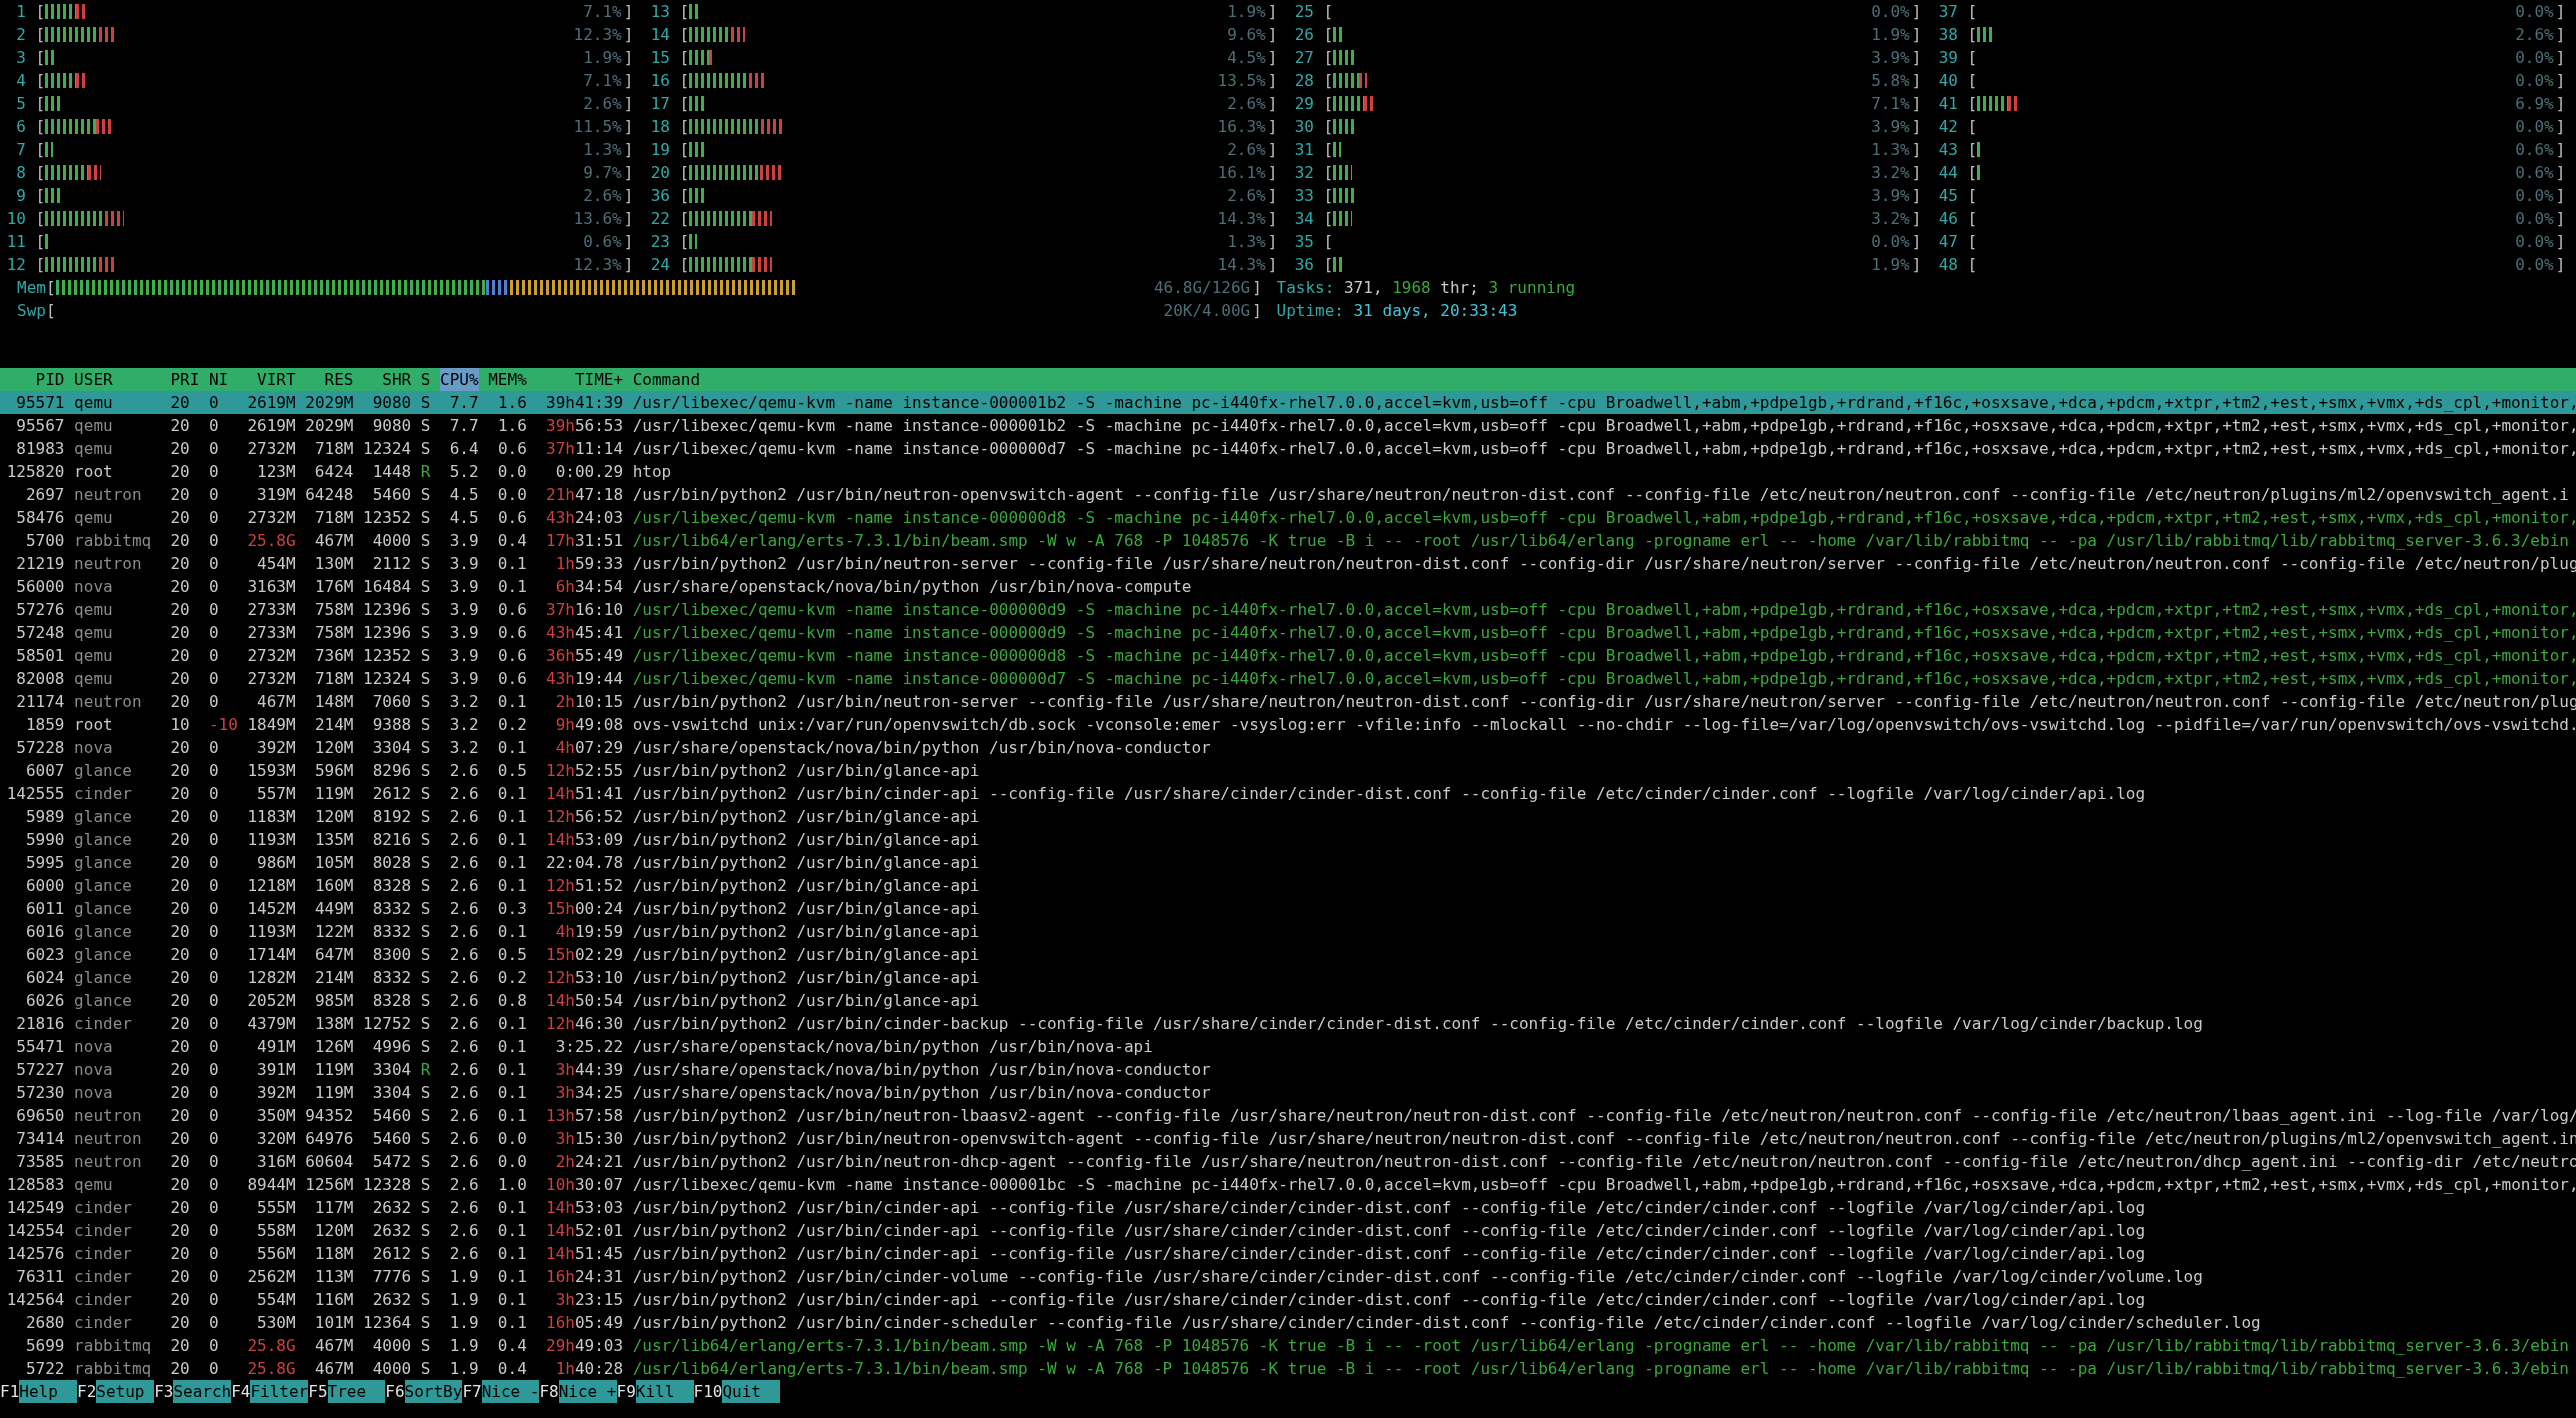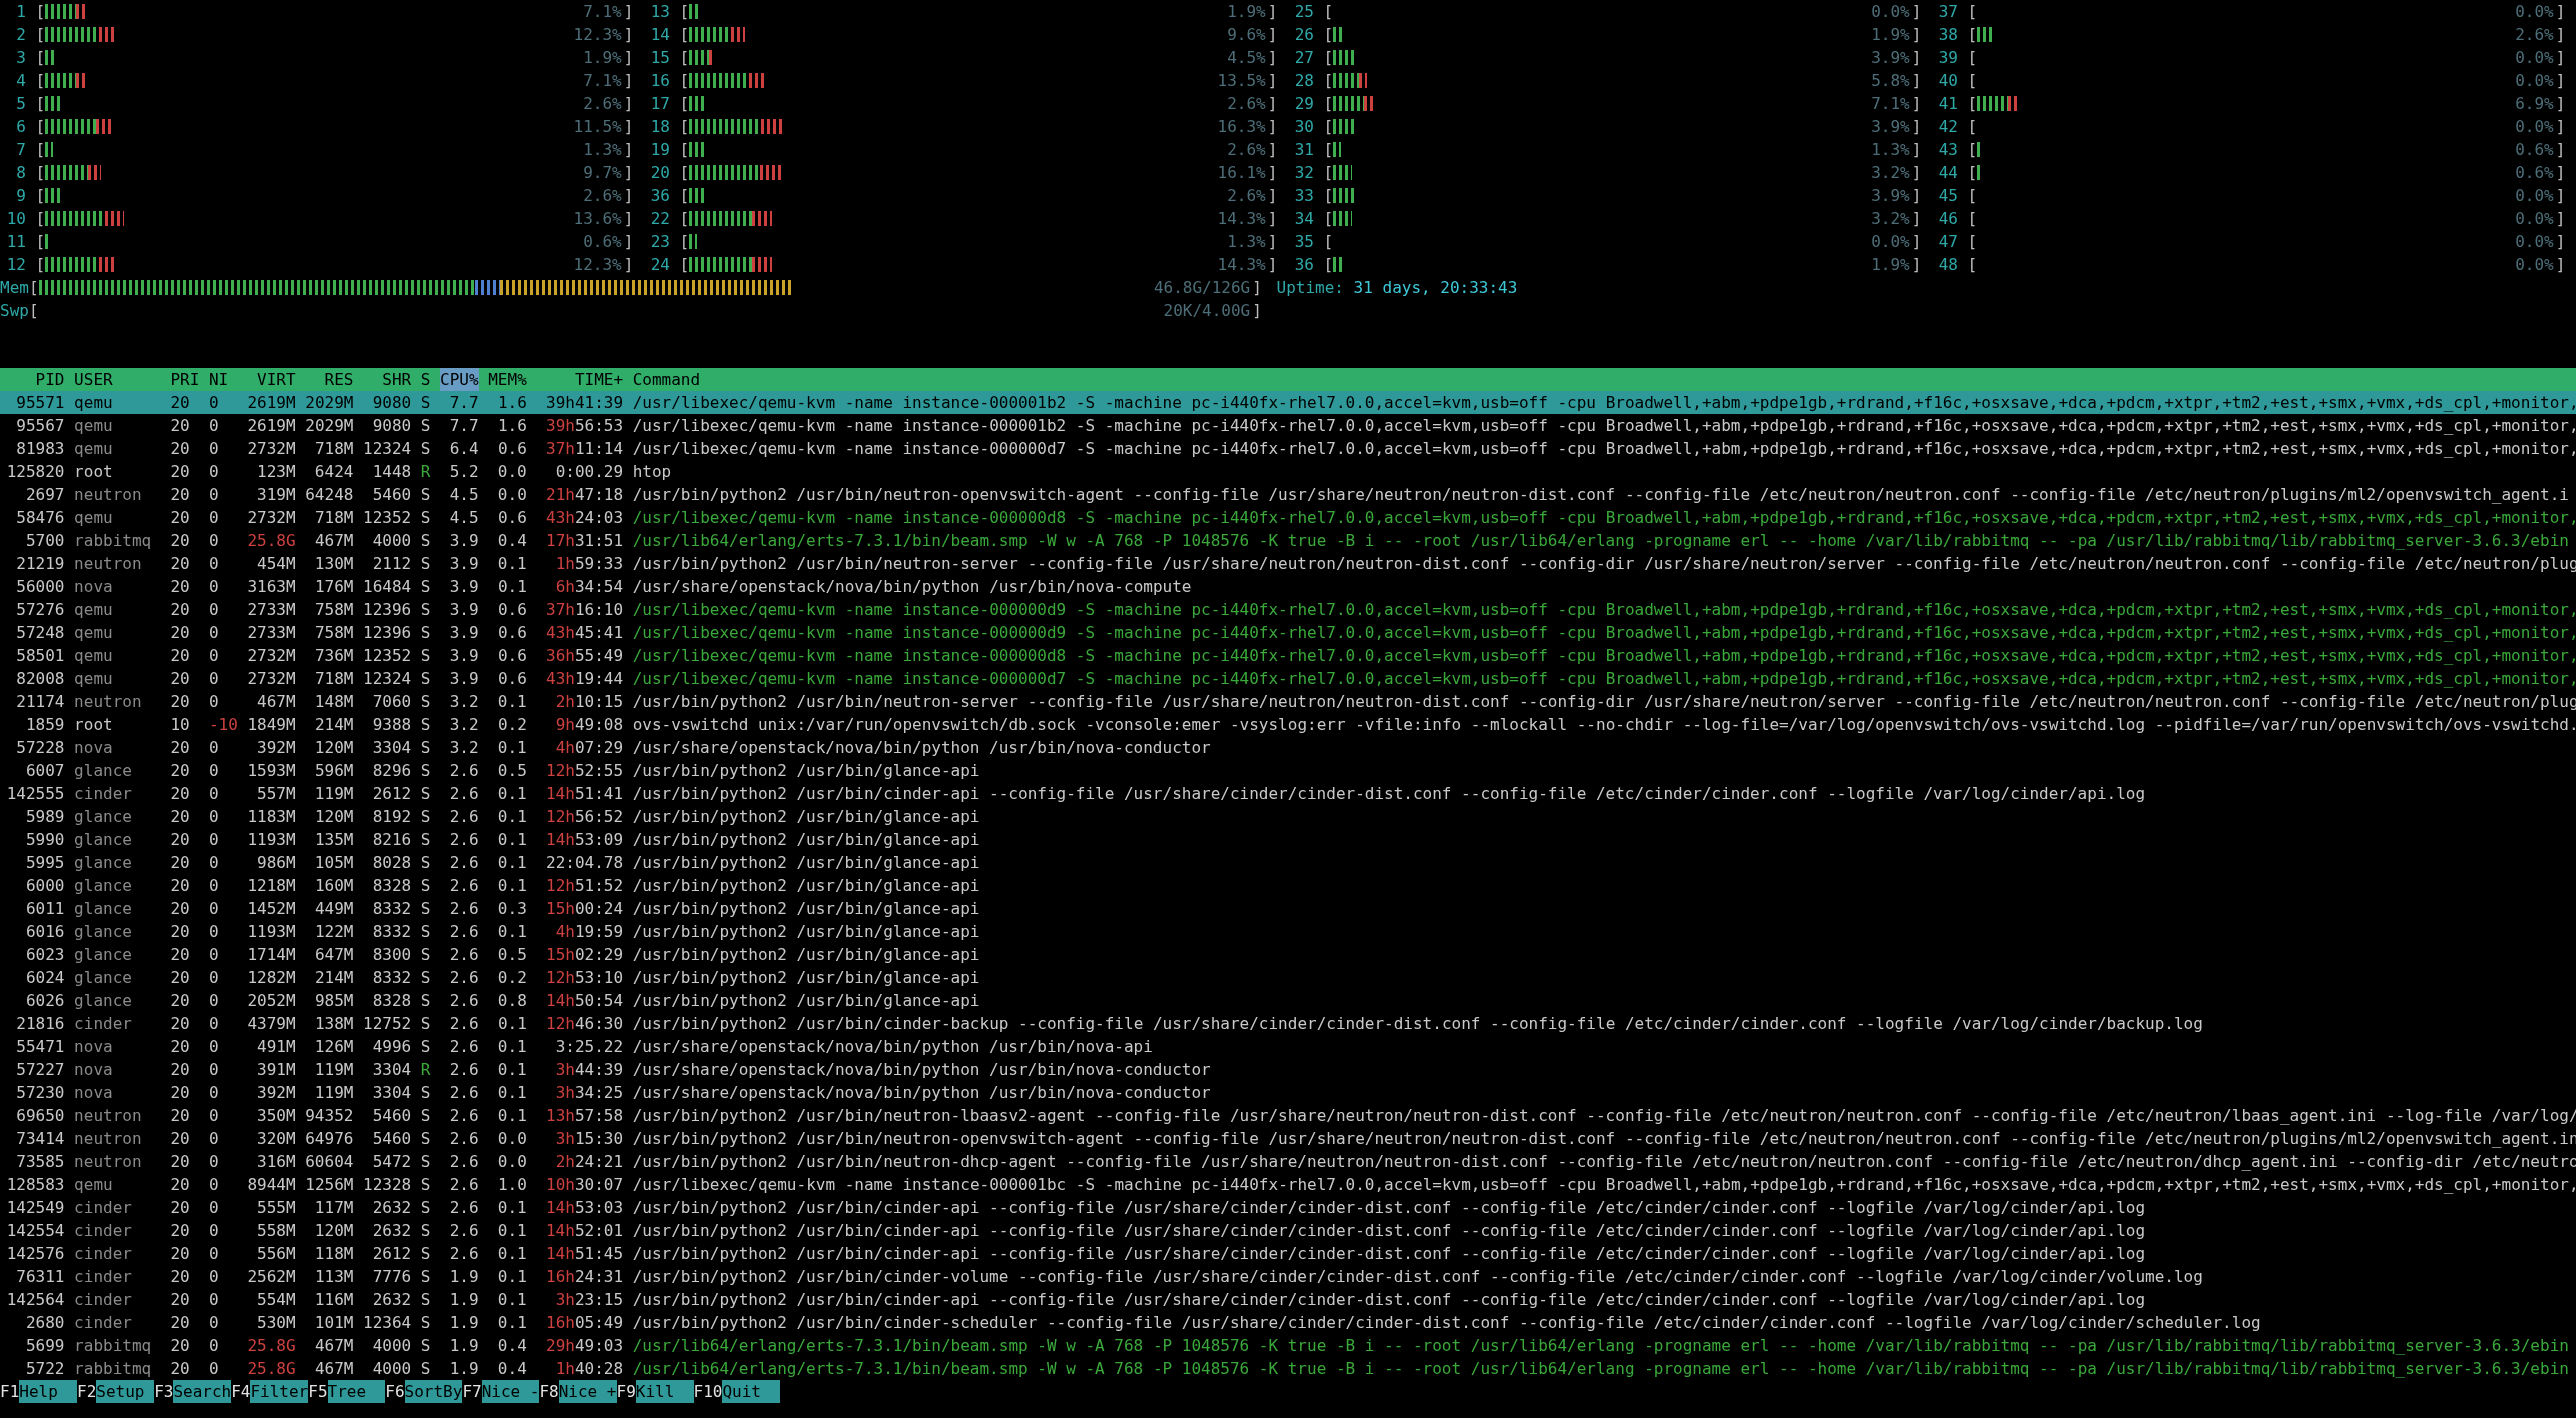--- a/index.html
+++ b/index.html
@@ -31,21 +31,21 @@
   .cpu-col{padding-left:6.7px}
   .meter{display:flex;height:var(--lh);align-items:stretch;padding-right:10.7px}
   .m-num{flex:0 0 2ch;text-align:right;margin-right:1ch;color:var(--cyan)}
   .m-cap{flex:0 0 3ch;text-align:left;color:var(--cyan)}
   .m-bracket{flex:0 0 1ch;color:var(--bracket)}
   .m-track{flex:1;position:relative}
   .m-fill{position:absolute;top:4px;bottom:4px;background-size:6px 100%}
   .m-val{position:absolute;right:2px;top:0;color:var(--pct)}
 
   #midrow{display:flex}
-  #memswp{flex:0 0 49.4%;padding-left:0}
+  #memswp{flex:0 0 49.4%;padding-left:17px}
   #meta{flex:1;padding-left:4px}
   .lbl{color:var(--cyan)}
   .grn{color:var(--green)}
   .wht{color:#ececec}
   .dim3{color:#8f8f8f}
   .upt{color:var(--cyanb)}
 
   
   .thead,.prow{display:flex;gap:1ch;height:var(--lh);padding-left:6.7px;white-space:pre;overflow:hidden}
   .thead{background:var(--hdr);color:#000}
@@ -548,20 +548,21 @@
           <span class="m-cap">Swp</span>
           <span class="m-bracket">[</span>
           <span class="m-track">
             <span class="m-val">20K/4.00G</span>
           </span>
           <span class="m-bracket">]</span>
         </div>
         <div class="line"></div>
       </div>
     <div id="meta">
+      <div class="line"><span class="lbl">Tasks: </span><span>371</span><span>, </span><span class="grn">1968</span><span> thr; </span><span class="grn">3 running</span></div>
       <div class="line"><span class="lbl">Uptime: </span><span class="upt">31 days, 20:33:43</span></div>
     </div>
   </div>
 
   <div class="line"></div>
 
   <div class="thead" id="thead"><span class="cell c-pid">PID</span><span class="cell c-user">USER</span><span class="cell c-pri">PRI</span><span class="cell c-ni">NI</span><span class="cell c-virt">VIRT</span><span class="cell c-res">RES</span><span class="cell c-shr">SHR</span><span class="cell c-s">S</span><span class="cell c-cpu sort">CPU%</span><span class="cell c-mem">MEM%</span><span class="cell c-time">TIME+</span><span class="cell c-cmd">Command</span></div>
   <div id="rows">
       <div class="prow sel"><span class="c-pid">95571</span><span class="c-user">qemu</span><span class="c-pri">20</span><span class="c-ni">0</span><span class="c-virt">2619M</span><span class="c-res">2029M</span><span class="c-shr">9080</span><span class="c-s">S</span><span class="c-cpu">7.7</span><span class="c-mem">1.6</span><span class="c-time"><span class="th">39h</span>41:39</span><span class="c-cmd">/usr/libexec/qemu-kvm -name instance-000001b2 -S -machine pc-i440fx-rhel7.0.0,accel=kvm,usb=off -cpu Broadwell,+abm,+pdpe1gb,+rdrand,+f16c,+osxsave,+dca,+pdcm,+xtpr,+tm2,+est,+smx,+vmx,+ds_cpl,+monitor,+dtes6</span></div>
       <div class="prow"><span class="c-pid">95567</span><span class="c-user">qemu</span><span class="c-pri">20</span><span class="c-ni">0</span><span class="c-virt">2619M</span><span class="c-res">2029M</span><span class="c-shr">9080</span><span class="c-s">S</span><span class="c-cpu">7.7</span><span class="c-mem">1.6</span><span class="c-time"><span class="th">39h</span>56:53</span><span class="c-cmd">/usr/libexec/qemu-kvm -name instance-000001b2 -S -machine pc-i440fx-rhel7.0.0,accel=kvm,usb=off -cpu Broadwell,+abm,+pdpe1gb,+rdrand,+f16c,+osxsave,+dca,+pdcm,+xtpr,+tm2,+est,+smx,+vmx,+ds_cpl,+monitor,+dtes6</span></div>

